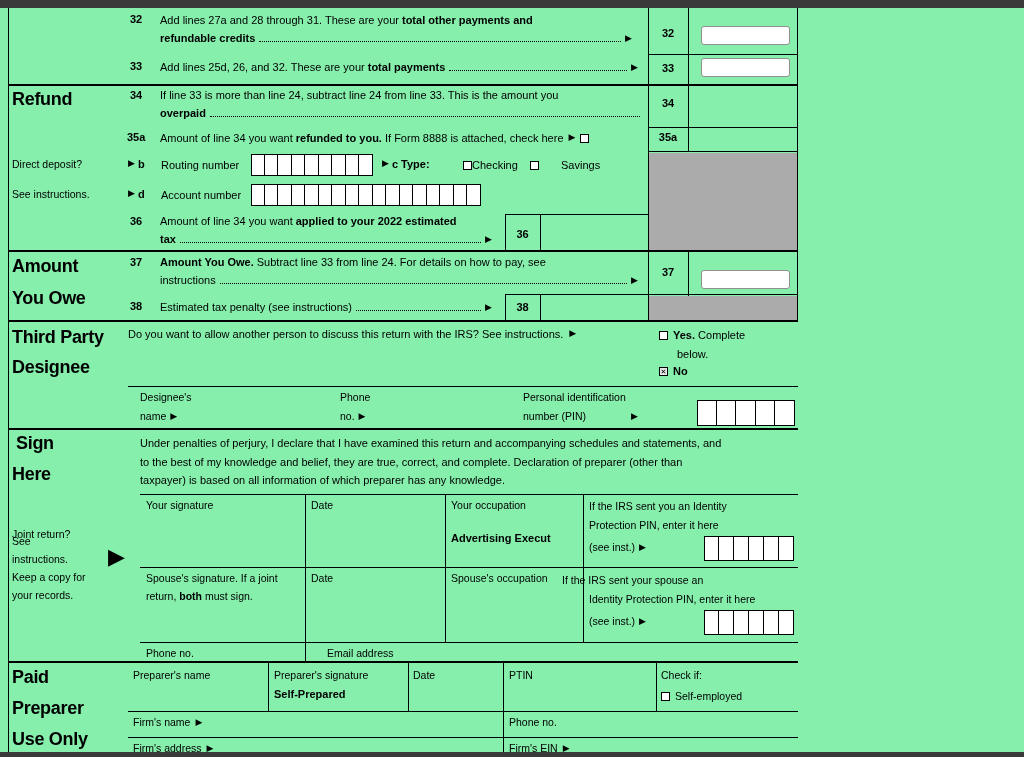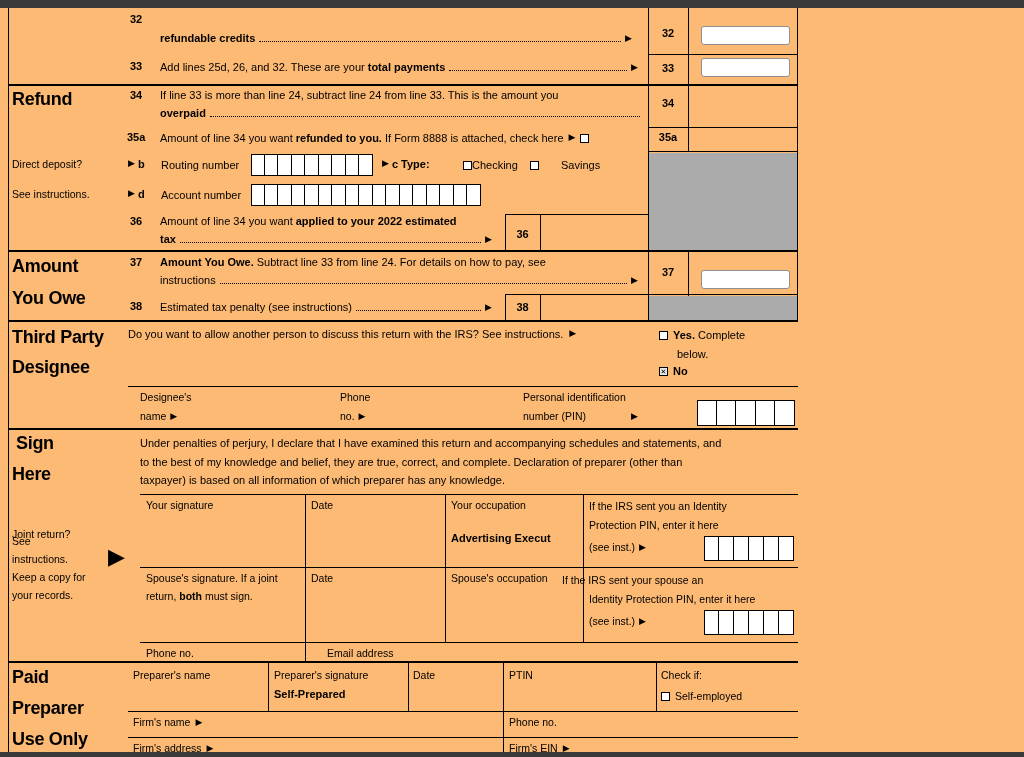--- a/index.html
+++ b/index.html
@@ -1,18 +1,18 @@
 <!DOCTYPE html>
 <html><head>
 <meta charset="utf-8">
 <style>
   *{margin:0;padding:0;box-sizing:border-box}
   html,body{background:#fff}
   body{font-family:"Liberation Sans","DejaVu Sans",sans-serif;color:#000}
-  .screen{position:relative;width:1024px;height:757px;background:#fdba74;overflow:hidden}
+  .screen{position:relative;width:1024px;height:757px;background:#86efac;overflow:hidden}
   .abs{position:absolute}
   .t{position:absolute;font-size:11px;line-height:1.3;white-space:pre}
   .ts{position:absolute;font-size:10.5px;line-height:1.3;white-space:pre}
   .b{font-weight:700}
   .title{position:absolute;font-size:18px;font-weight:700;letter-spacing:-.3px;white-space:pre}
   .num{position:absolute;font-weight:700;font-size:11px;white-space:pre}
   .numcell{position:absolute;width:40px;text-align:center;font-weight:700;font-size:11px}
   .numcell.inline{width:35px}
   .hl{position:absolute;height:1.2px;background:#000}
   .hl.md{height:1.7px}
@@ -60,20 +60,21 @@
   <div class="hl" style="left:648px;top:127px;width:150px"></div>
   <div class="hl" style="left:648px;top:151px;width:150px"></div>
   <div class="hl" style="left:505px;top:214px;width:143px"></div>
   <div class="hl" style="left:505px;top:294px;width:293px"></div>
   <div class="vl" style="left:505px;top:214px;height:37px"></div>
   <div class="vl" style="left:540px;top:214px;height:37px"></div>
   <div class="vl" style="left:505px;top:295px;height:25px"></div>
   <div class="vl" style="left:540px;top:295px;height:25px"></div>
 
   <div class="num" style="left:130px;top:13px">32</div>
+  <div class="t" style="left:160px;top:13px"><span>Add lines 27a and 28 through 31. These are your </span><span class="b">total other payments and</span></div>
   <div class="t dotrow" style="left:160px;top:31px;width:472px">
     <span class="rich"><span class="b">refundable credits</span></span>
     <span class="leader"></span>
     <span class="arr">▶</span>
   </div>
   <div class="numcell" style="left:648px;top:27px">32</div>
   <input class="amt" style="left: 701px; top: 26px;">
 
   <div class="num" style="left:130px;top:60px">33</div>
   <div class="t dotrow" style="left:160px;top:60px;width:478px">

